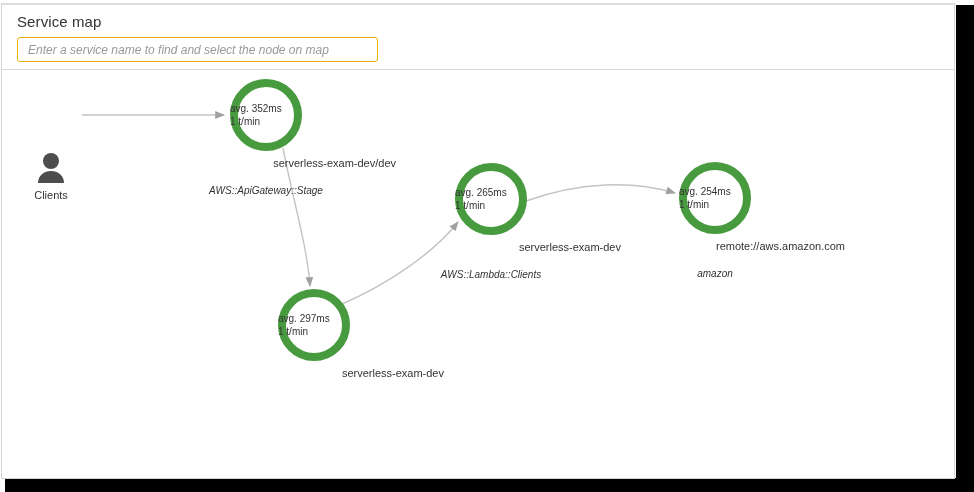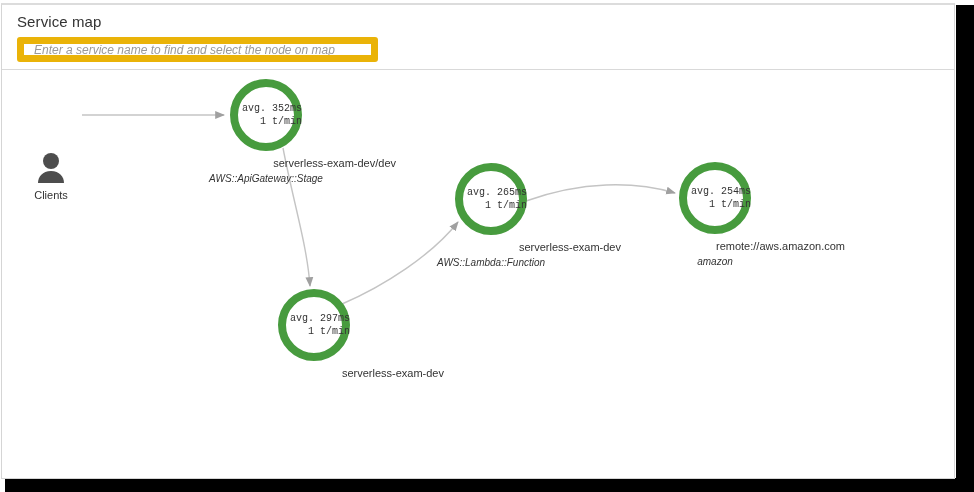--- a/index.html
+++ b/index.html
@@ -60,21 +60,21 @@
     color: #333333;
     letter-spacing: 0.1px;
   }
   #search-input {
     position: absolute;
     left: 15px;
     top: 32px;
     width: 361px;
     height: 25px;
     box-sizing: border-box;
-    border: 7px solid #eab308;
+    border: 1px solid #eab308;
     border-radius: 3px;
     background: #ffffff;
     padding: 0 10px;
     font-family: "Liberation Sans", sans-serif;
     font-size: 12px;
     font-style: italic;
     color: #555555;
     outline: none;
   }
   #search-input::placeholder {
@@ -144,24 +144,23 @@
     background: #ffffff;
   }
   .node-metrics {
     position: absolute;
     left: -36px;
     top: -36px;
     width: 72px;
     height: 72px;
     display: flex;
     flex-direction: column;
-    align-items: flex-end;
+    align-items: flex-start;
     justify-content: center;
     line-height: 13px;
-    font-family: Liberation Mono, monospace;
   }
   .metric-latency,
   .metric-rate {
     font-size: 10px;
     color: #333333;
     white-space: nowrap;
   }
   .node-captions {
     position: absolute;
     left: -130px;
@@ -171,21 +170,21 @@
   }
   .node-name {
     display: block;
     font-size: 11px;
     color: #333333;
     white-space: nowrap;
     text-align: right;
   }
   .node-type {
     display: block;
-    margin-top: 4px;
+    margin-top: 16px;
     font-size: 10px;
     font-style: italic;
     color: #333333;
     white-space: nowrap;
   }
 </style>
 </head>
 <body>
 
 <div id="window">
@@ -251,21 +250,21 @@
       </div>
 
       <div class="node" style="left:489px; top:129px;">
         <div class="node-ring"></div>
         <div class="node-metrics">
           <span class="metric-latency">avg. 265ms</span>
           <span class="metric-rate">1 t/min</span>
         </div>
         <div class="node-captions">
           <span class="node-name">serverless-exam-dev</span>
-          <span class="node-type">AWS::Lambda::Function</span>
+          <span class="node-type">AWS::Lambda::Clients</span>
         </div>
       </div>
 
       <div class="node" style="left:713px; top:128px;">
         <div class="node-ring"></div>
         <div class="node-metrics">
           <span class="metric-latency">avg. 254ms</span>
           <span class="metric-rate">1 t/min</span>
         </div>
         <div class="node-captions">

